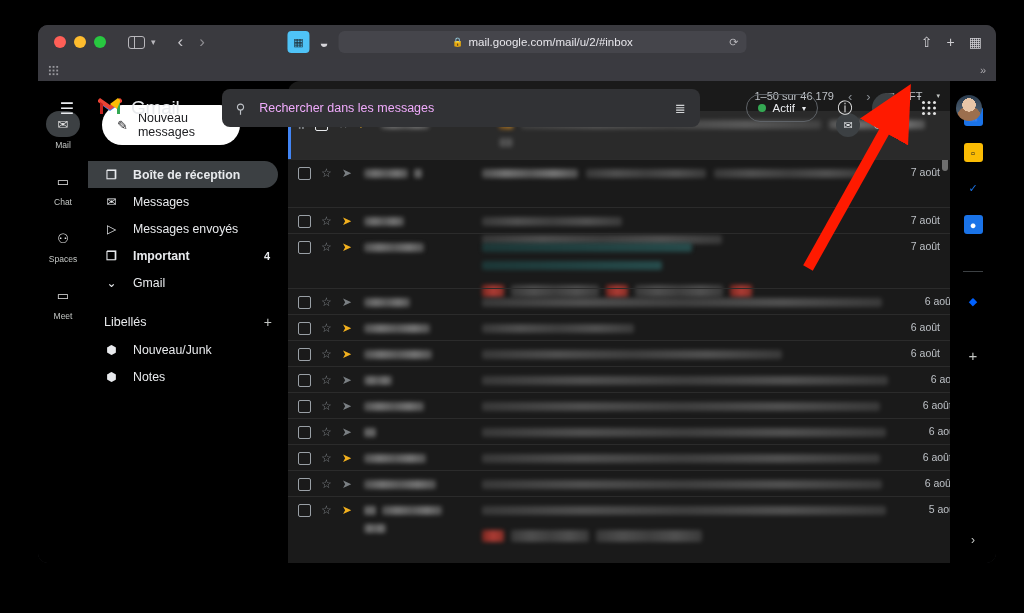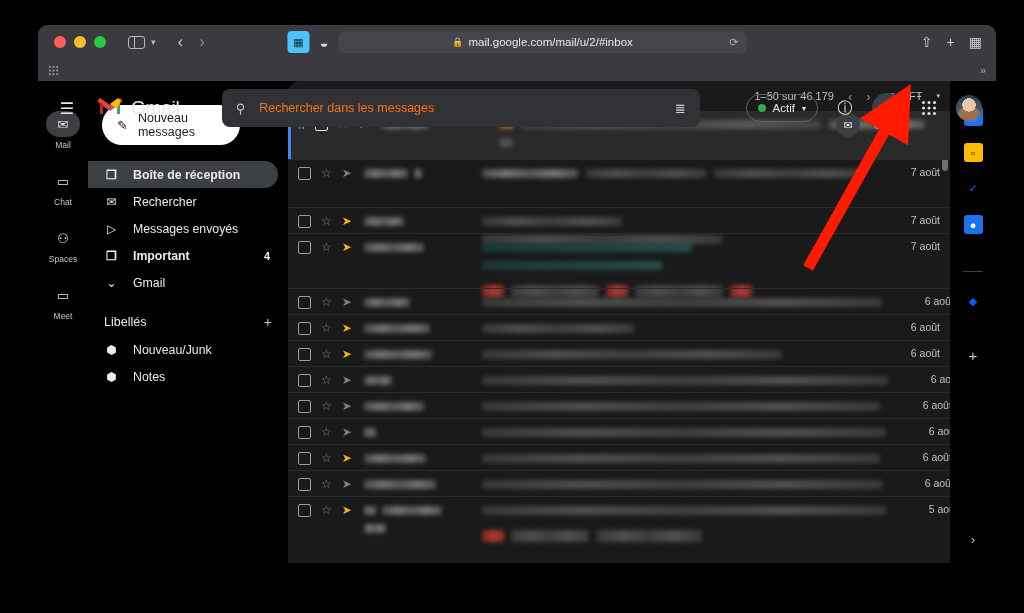--- a/index.html
+++ b/index.html
@@ -167,21 +167,21 @@
   .hamburger { width:38px;height:38px;margin-left:10px; display:flex;align-items:center;justify-content:center;
     color:#e8eaed; font-size:16px; border-radius:50%; cursor:pointer;}
   .glogo { display:flex; align-items:center; gap:9px; margin-left:12px;}
   .mlogo { font-size:19px; font-weight:bold; letter-spacing:-1px;}
   .gtext { color:#e8eaed; font-size:19px; letter-spacing:-.2px;}
   .search {
     margin-left: 42px; width: 478px; height: 38px; background:#313235; border-radius: 8px;
     display:flex; align-items:center; padding: 0 14px; gap: 14px; cursor:text;
   }
   .search .sic { color:#bdc1c6; font-size:13px;}
-  .search .ph { color:#f97316; font-size:12.5px; flex:1;}
+  .search .ph { color:#f0abfc; font-size:12.5px; flex:1;}
   .search .filt { color:#d2d4d6; font-size:13px;}
   .hright { margin-left:auto; display:flex; align-items:center; gap:12px; padding-right: 14px;}
   .status-pill {
     height:28px; border:1px solid #5f6368; border-radius:14px; display:flex; align-items:center;
     gap:7px; padding: 0 11px; color:#e8eaed; font-size:11.5px; cursor:pointer;
   }
   .gdot { width:8px;height:8px;border-radius:50%;background:#34a853;}
   .hic { width:30px;height:30px;border-radius:50%; display:flex;align-items:center;justify-content:center;
          color:#e3e3e3; font-size:15px; cursor:pointer;}
   .hic.active { background:#3c4043;}
@@ -262,21 +262,21 @@
           <span class="pencil">✎</span>
           <span>Nouveau messages</span>
         </div>
         <div class="navlist" id="navlist">
             <div class="navrow sel">
               <span class="ic">❐</span>
               <span>Boîte de réception</span>
             </div>
             <div class="navrow">
               <span class="ic">✉</span>
-              <span>Rechercher</span>
+              <span>Messages</span>
             </div>
             <div class="navrow">
               <span class="ic">▷</span>
               <span>Messages envoyés</span>
             </div>
             <div class="navrow bold">
               <span class="ic">❐</span>
               <span>Important</span>
               <span class="count">4</span>
             </div>

